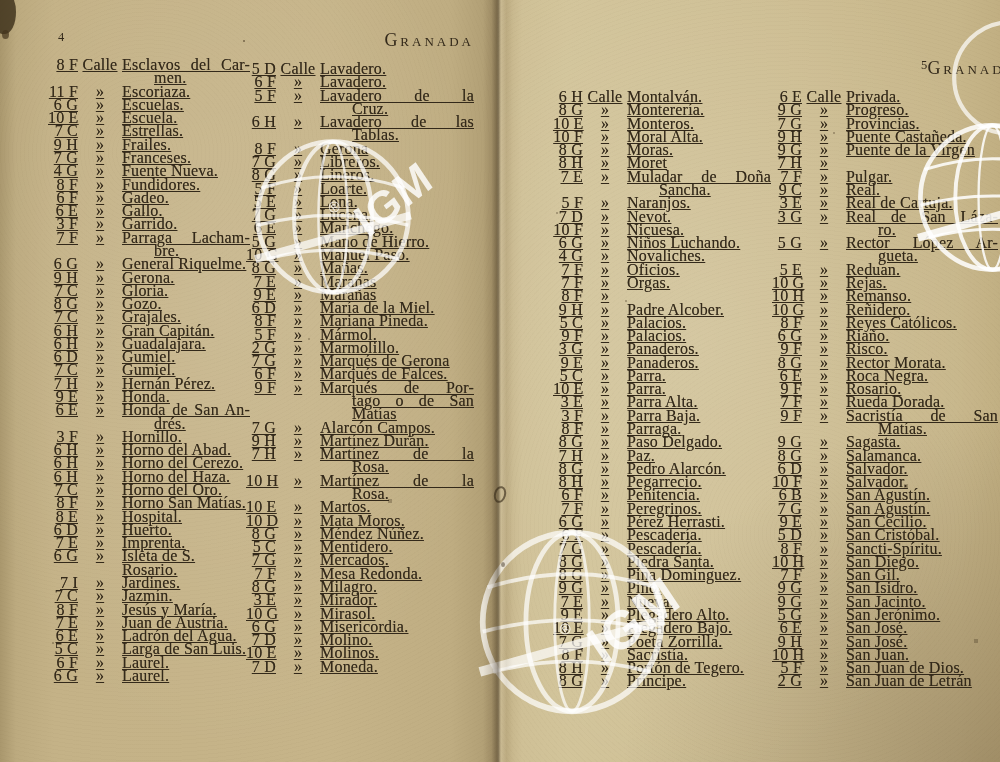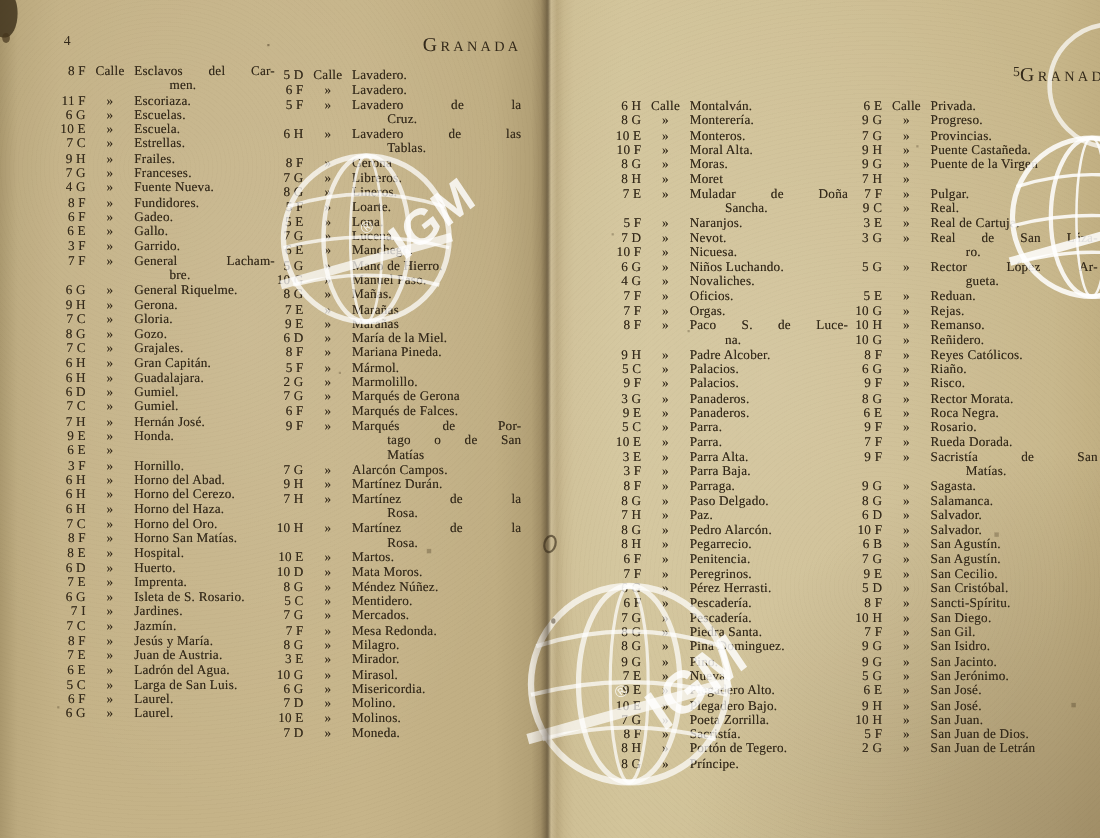--- a/index.html
+++ b/index.html
@@ -17,22 +17,22 @@
       radial-gradient(circle at 98% 102%, rgba(80,60,35,0.30), transparent 40%),
       repeating-radial-gradient(circle at 60% 70%, rgba(90,70,40,0.025) 0 1px, transparent 1px 4px),
       linear-gradient(90deg,#bdab80 0,#cfc096 25px,#d2c49a 70px,#cdbd92 300px,#c7b68a 460px,#c1af82 503px);}
   .gutter{position:absolute;left:483px;top:0;width:30px;height:762px;z-index:5;pointer-events:none;
     background:linear-gradient(90deg,transparent 0,rgba(85,65,38,0.16) 28%,rgba(60,45,25,0.42) 45%,
       rgba(48,36,20,0.5) 50%,rgba(246,238,214,0.18) 60%,rgba(120,100,65,0.10) 78%,transparent 100%);}
   .ph{position:absolute;left:0;}
   .pagenum{position:absolute;top:0;font-size:12.5px;letter-spacing:1px;}
   .running-title{display:block;text-align:right;font-variant:small-caps;
     font-size:18px;letter-spacing:3px;}
-  .col{position:absolute;font-size:12px;line-height:13.28px;letter-spacing:0.2px;
-    text-shadow:0 0 0.5px rgba(51,41,26,0.55);}
+  .col{position:absolute;font-size:16px;line-height:13.28px;letter-spacing:0.2px;
+    text-shadow:0 0 0.5px rgba(51,41,26,0.55);text-decoration:underline;}
   .row{display:flex;align-items:flex-start;}
   .ref{width:30px;text-align:right;white-space:nowrap;flex:none;}
   .sep{width:44px;text-align:center;flex:none;}
   .name{flex:1;min-width:0;}
   .name div:not(:last-child){text-align:justify;text-align-last:justify;}
   .name .cont{padding-left:32px;}
   
   .wm{position:absolute;z-index:4;pointer-events:none;}
   .wm svg{display:block;}
   .wm-igm{position:absolute;z-index:4;pointer-events:none;color:rgba(255,255,255,0.82);
@@ -150,21 +150,21 @@
           <span class="ref">3 F</span>
           <span class="sep">»</span>
           <span class="name">
             <div>Garrido.</div>
           </span>
         </div>
         <div class="row">
           <span class="ref">7 F</span>
           <span class="sep">»</span>
           <span class="name">
-            <div>General Lacham-</div>
+            <div>Parraga Lacham-</div>
             <div class="cont">bre.</div>
           </span>
         </div>
         <div class="row">
           <span class="ref">6 G</span>
           <span class="sep">»</span>
           <span class="name">
             <div>General Riquelme.</div>
           </span>
         </div>
@@ -221,33 +221,37 @@
           <span class="ref">7 C</span>
           <span class="sep">»</span>
           <span class="name">
             <div>Gumiel.</div>
           </span>
         </div>
         <div class="row">
           <span class="ref">7 H</span>
           <span class="sep">»</span>
           <span class="name">
-            <div>Hernán José.</div>
+            <div>Hernán Pérez.</div>
           </span>
         </div>
         <div class="row">
           <span class="ref">9 E</span>
           <span class="sep">»</span>
           <span class="name">
             <div>Honda.</div>
           </span>
         </div>
         <div class="row">
           <span class="ref">6 E</span>
           <span class="sep">»</span>
+          <span class="name">
+            <div>Honda de San An-</div>
+            <div class="cont">drés.</div>
+          </span>
         </div>
         <div class="row">
           <span class="ref">3 F</span>
           <span class="sep">»</span>
           <span class="name">
             <div>Hornillo.</div>
           </span>
         </div>
         <div class="row">
           <span class="ref">6 H</span>
@@ -760,24 +764,20 @@
         <div class="row">
           <span class="ref">7 F</span>
           <span class="sep">»</span>
           <span class="name">
             <div>Orgas.</div>
           </span>
         </div>
         <div class="row">
           <span class="ref">8 F</span>
           <span class="sep">»</span>
-          <span class="name">
-            <div>Paco S. de Luce-</div>
-            <div class="cont">na.</div>
-          </span>
         </div>
         <div class="row">
           <span class="ref">9 H</span>
           <span class="sep">»</span>
           <span class="name">
             <div>Padre Alcober.</div>
           </span>
         </div>
         <div class="row">
           <span class="ref">5 C</span>

